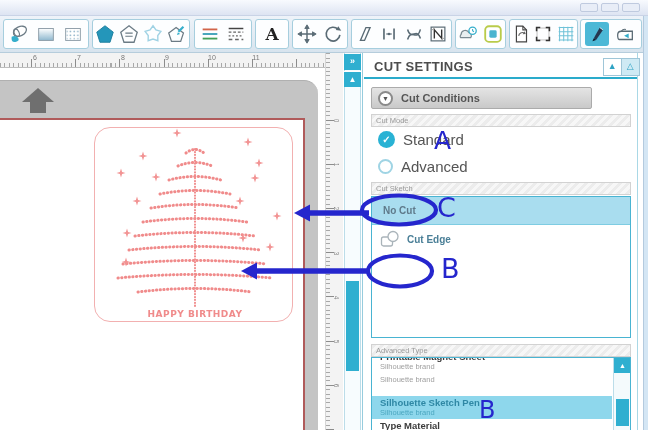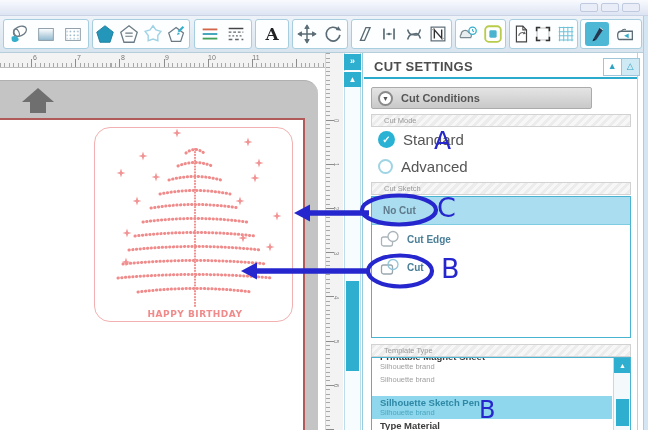--- a/index.html
+++ b/index.html
@@ -90,21 +90,21 @@
     background:linear-gradient(#e4e4e4,#c9c9c9); border:1px solid #ababab;
     border-radius:2px; display:flex; align-items:center; }
   .cond-circle { width:15px; height:15px; border-radius:50%; background:#fff;
     border:2px solid #8a8a8a; margin-left:6px; text-align:center; line-height:11px;
     font-size:7px; color:#555; }
   .cond-label { font-size:11px; font-weight:bold; color:#555; margin-left:8px; }
 
   .sec-bar { position:absolute; left:371px; width:260px; height:13px;
     background:repeating-linear-gradient(135deg,#ececec 0 3px,#f7f7f7 3px 6px);
     border:1px solid #d2d2d2; font-size:7.5px; color:#9a9a9a; line-height:12px;
-    padding-left:12px; }
+    padding-left:4px; }
 
   .radio-row { position:absolute; left:378px; display:flex; align-items:center; }
   .radio-on { width:17px; height:17px; border-radius:50%; background:#29b2d4;
     color:#fff; font-size:10px; text-align:center; line-height:17px; font-weight:bold; }
   .radio-off { width:15px; height:15px; border-radius:50%; background:#fff;
     border:2px solid #9fd4e4; }
   .radio-label { font-size:15px; color:#555; margin-left:8px; }
 
   .style-list { position:absolute; left:371px; top:196px; width:260px; height:142px;
     background:#fff; border:1px solid #49b4d2; }
@@ -437,30 +437,23 @@
   <div class="style-row sel">
     <span>No Cut</span>
   </div>
   <div class="style-row">
     <svg class="style-ico" viewBox="0 0 20 18">
       <rect x="1.5" y="7" width="11" height="9" rx="2" fill="#fff" stroke="#aab4ba" stroke-width="1.3"></rect>
       <circle cx="13" cy="6.5" r="5" fill="#fff" stroke="#aab4ba" stroke-width="1.3"></circle>
     </svg>
     <span>Cut Edge</span>
   </div>
-  <div class="style-row">
-    <svg class="style-ico" viewBox="0 0 20 18">
-      <rect x="1.5" y="7" width="11" height="9" rx="2" fill="#fff" stroke="#9aa6ad" stroke-width="1.3"></rect>
-      <circle cx="13" cy="6.5" r="5" fill="none" stroke="#8fc6da" stroke-width="1.3"></circle>
-    </svg>
-    <span>Cut</span>
-  </div>
-</div>
-
-<div class="sec-bar" style="top:344px">Template Type</div>
+</div>
+
+<div class="sec-bar" style="top:344px">Advanced Type</div>
 
 <div class="mat-list">
   <div class="mat-rows">
     <div class="mat-row">
       <div class="nm">Printable Magnet Sheet</div>
       <div class="br">Silhouette brand</div>
     </div>
     <div class="mat-row">
       <div class="br">Silhouette brand</div>
     </div>

